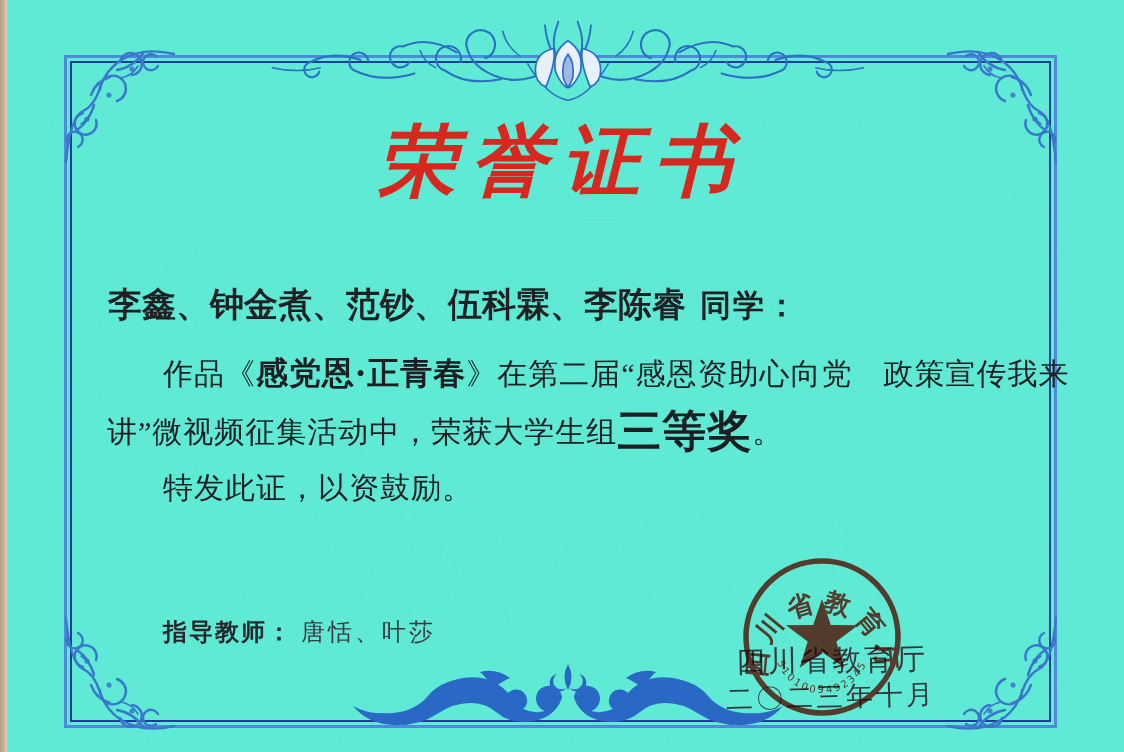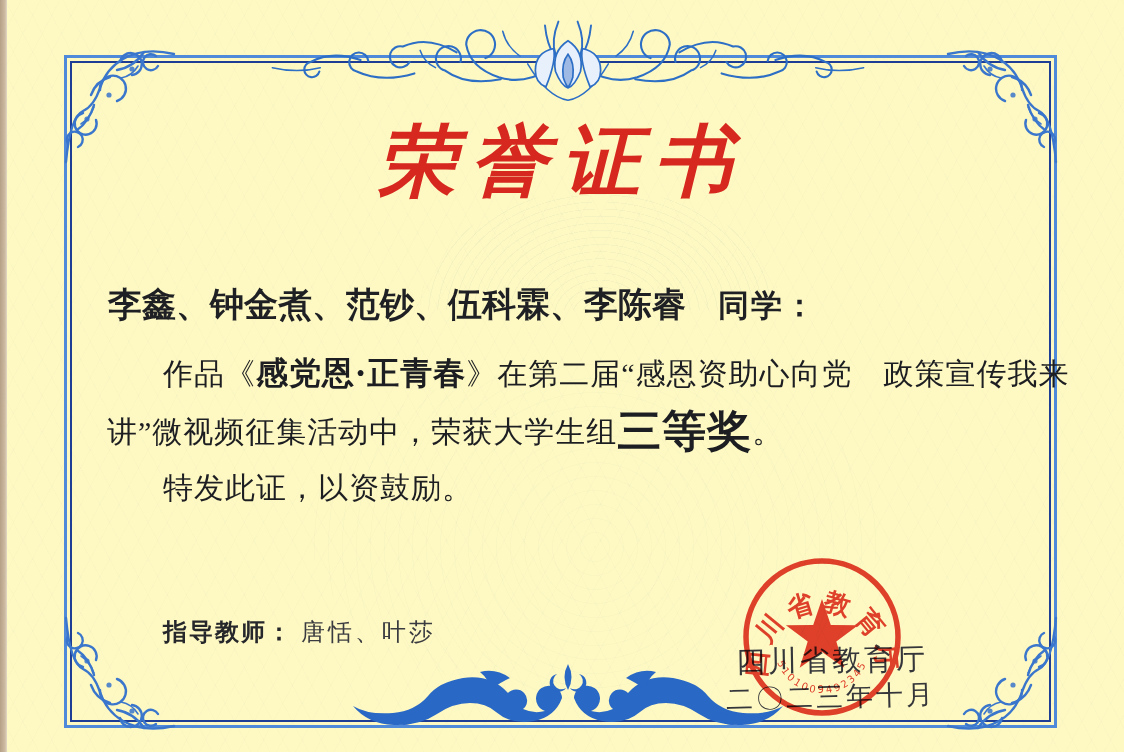--- a/index.html
+++ b/index.html
@@ -1,18 +1,18 @@
 <!DOCTYPE html>
 <html><head>
 <meta charset="utf-8">
 <style>
   html,body{margin:0;padding:0;background:#ffffff;}
   .scan{
     position:relative;width:1124px;height:752px;overflow:hidden;
-    background:#fef9c3;
+    background:#5eead4;
     font-family:"Liberation Serif", serif;
   }
   
   .edge-strip{position:absolute;left:0;top:0;width:7px;height:100%;
     background:linear-gradient(90deg,#b5a086,#cdbaa1 70%,#e4d9c6);}
   
   .lattice{position:absolute;inset:0;opacity:.55;pointer-events:none;
     background:
       repeating-linear-gradient(62deg, rgba(150,172,165,.07) 0 1px, transparent 1px 17px),
       repeating-linear-gradient(-62deg, rgba(150,172,165,.07) 0 1px, transparent 1px 17px);}
@@ -40,21 +40,21 @@
   .title{
     position:absolute;left:0;top:116px;width:1124px;margin:0;text-align:center;
     font-size:78px;line-height:1.15;color:#d6281e;
     font-weight:bold;font-style:italic;letter-spacing:14px;
     font-family:"DejaVu Serif", serif;
   }
   .textline{position:absolute;white-space:nowrap;color:#1f2024;}
   .callig{font-family:"DejaVu Serif", serif;font-weight:bold;}
   .names-line{left:108px;top:282px;font-size:34px;}
   .names-line .suffix{font-size:31px;font-family:"Liberation Serif", serif;
-    font-style:normal;font-weight:600;margin-left:32px;letter-spacing:2px;}
+    font-style:normal;font-weight:600;margin-left:14px;letter-spacing:2px;}
   .body-line{font-size:30px;letter-spacing:1px;color:#1d1e22;}
   .l1{left:163px;top:352px;}
   .l2{left:107px;top:412px;}
   .l3{left:163px;top:468px;}
   .work{font-size:32px;}
   .award{font-size:44px;line-height:30px;vertical-align:-4px;}
   .advisor{left:163px;top:616px;font-size:24px;color:#26272b;}
   .advisor .adv-label{font-family:"Liberation Sans", sans-serif;font-weight:700;letter-spacing:2px;}
   .advisor .adv-names{font-family:"DejaVu Serif", serif;margin-left:8px;letter-spacing:3px;color:#3a3b40;}
   .issuer{left:736px;top:641px;font-size:29px;letter-spacing:3px;color:#35363a;transform:rotate(-1deg);}

